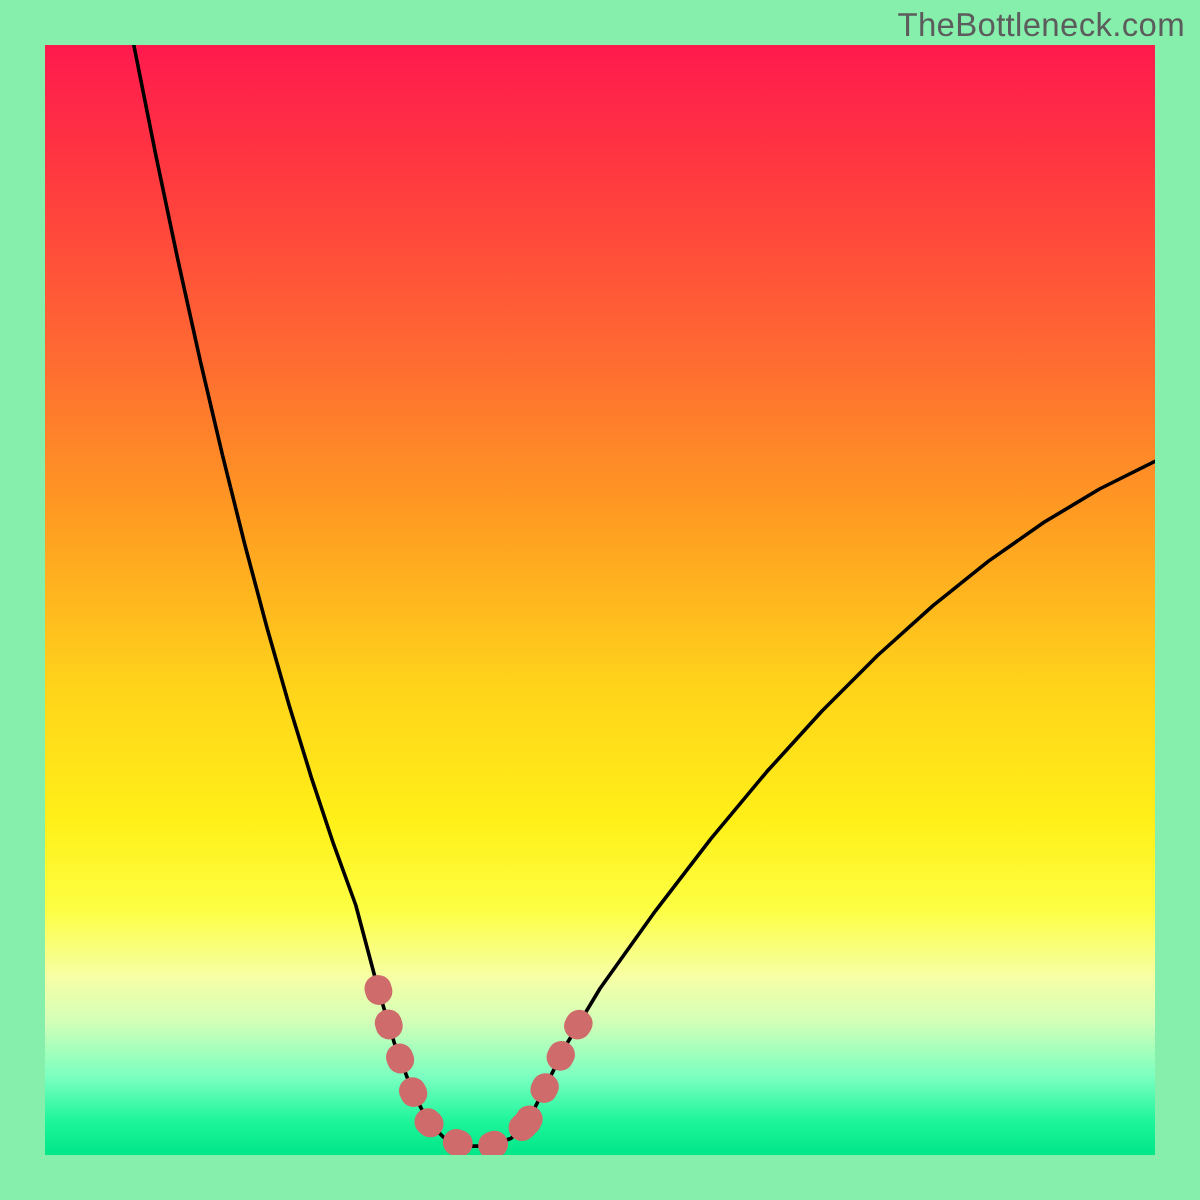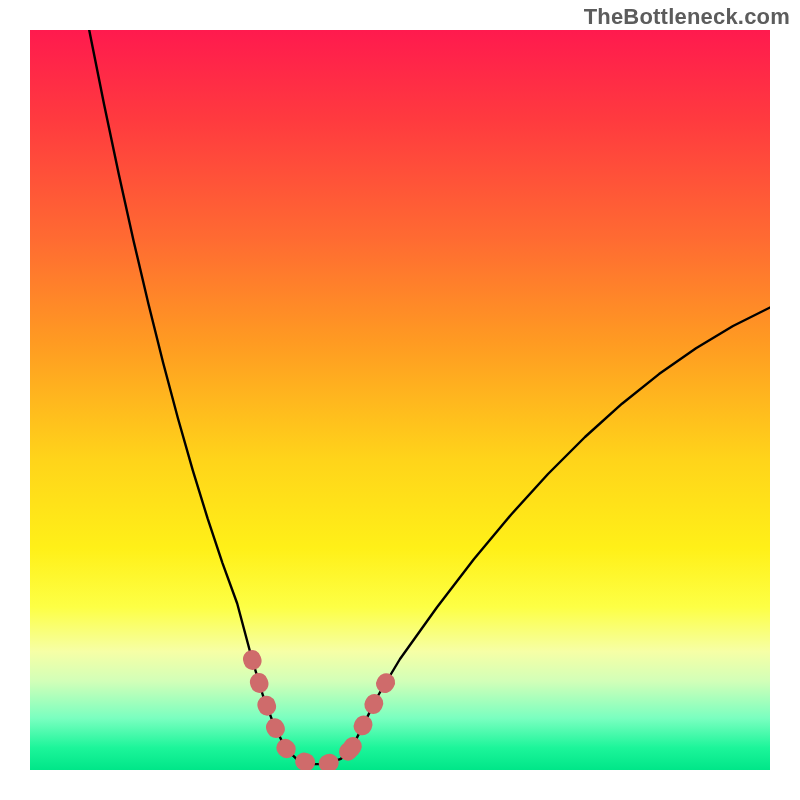--- a/index.html
+++ b/index.html
@@ -9,22 +9,21 @@
     height: 800px;
     background: #000;
     overflow: hidden;
   }
   .frame {
     position: absolute;
     left: 0;
     top: 0;
     width: 800px;
     height: 800px;
-    background: #ffffff;
-    font-weight: bold;
+    background: #86efac;
   }
   .plot {
     position: absolute;
     left: 30px;
     top: 30px;
     width: 740px;
     height: 740px;
     background: linear-gradient(to bottom,
       #ff1a4e 0%,
       #ff3a3f 12%,

